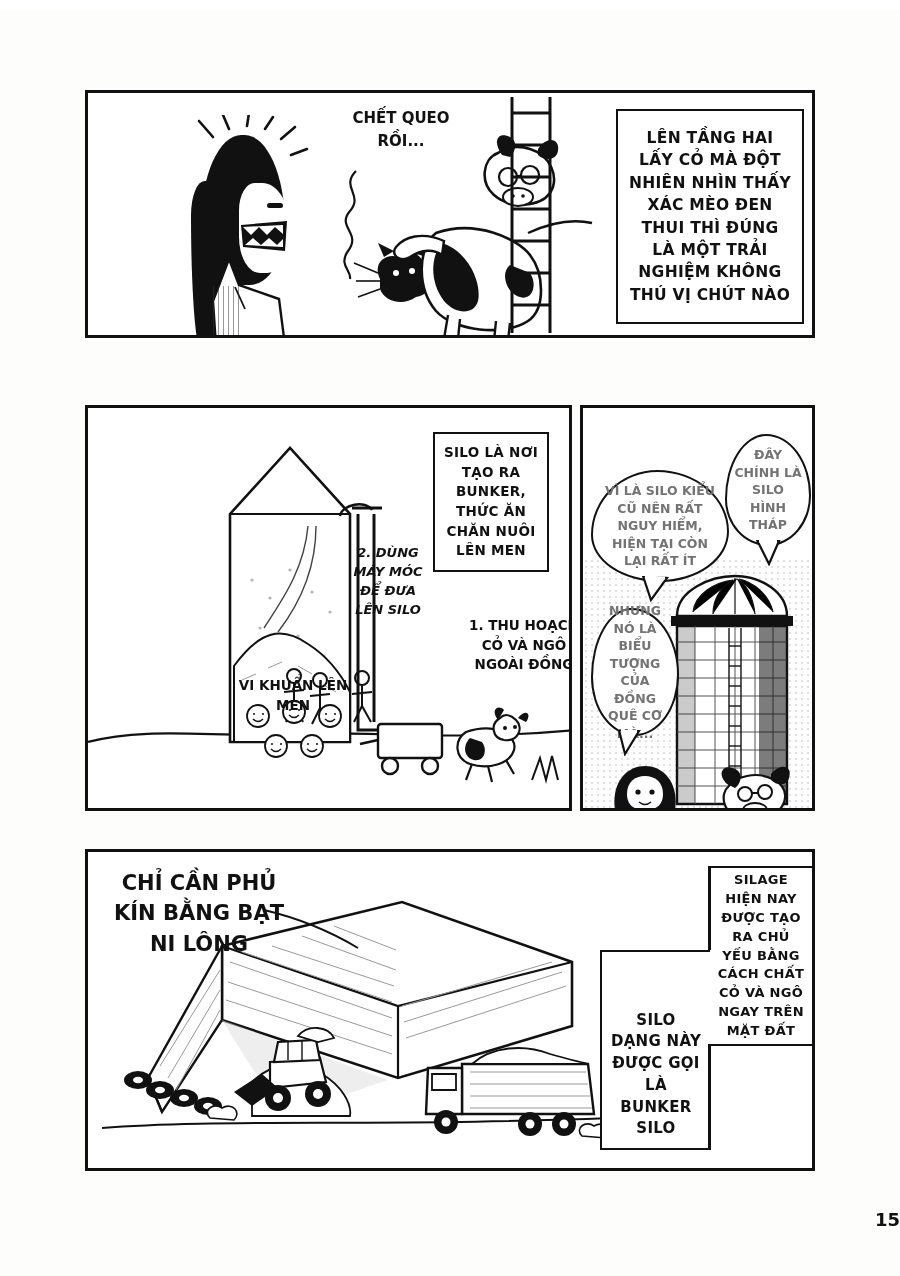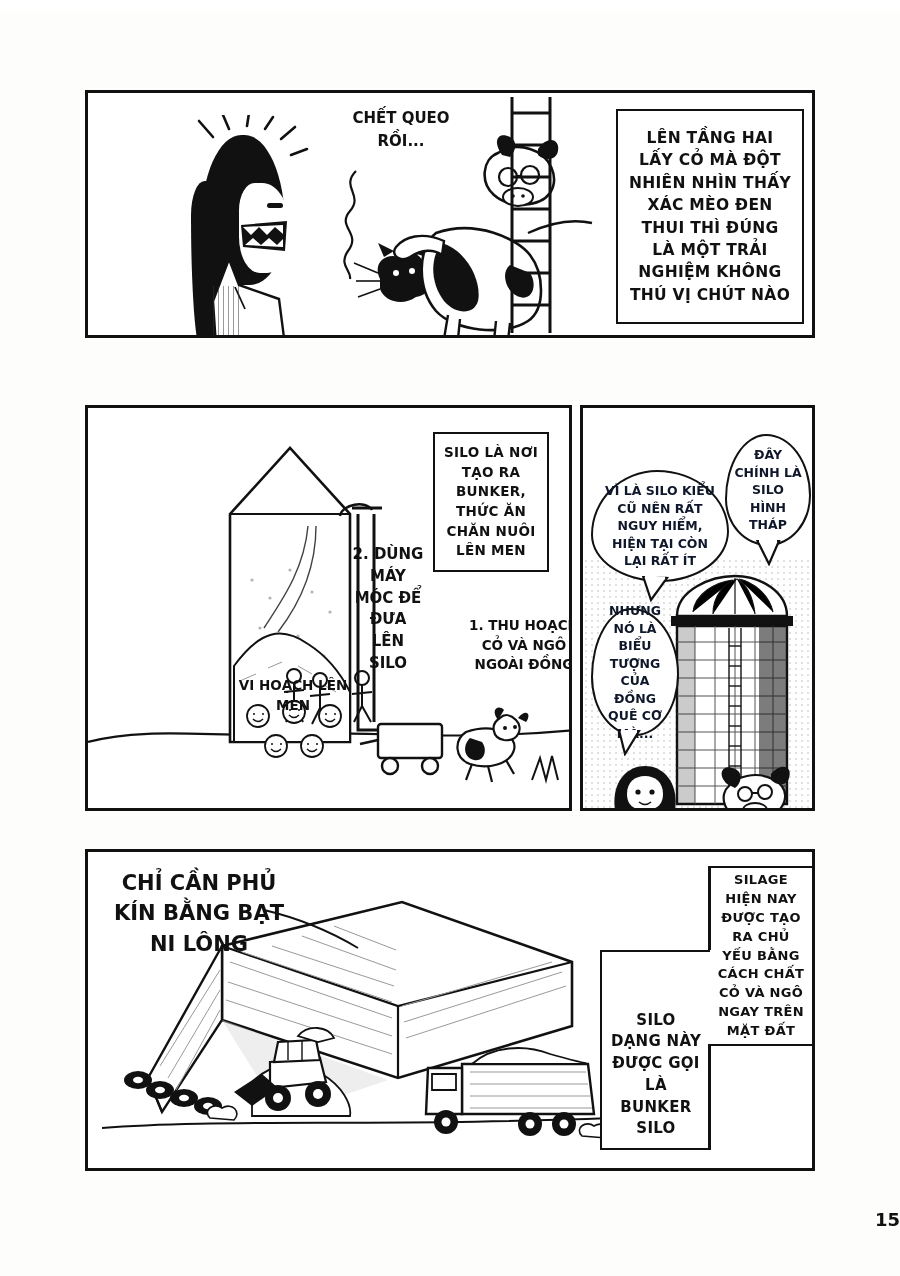--- a/index.html
+++ b/index.html
@@ -45,21 +45,21 @@
   }
   .bubble {
     position: absolute;
     background: #fff;
     border: 2.5px solid #111;
     border-radius: 48% 52% 50% 50% / 58% 55% 45% 42%;
     box-sizing: border-box;
     text-align: center;
     font-weight: 700;
     line-height: 1.4;
-    color: #0f172a;
+    color: #737373;
     display: flex;
     align-items: center;
     justify-content: center;
   }
   .freetext {
     position: absolute;
     font-weight: 700;
     color: #111;
     line-height: 1.45;
     text-align: center;
@@ -264,21 +264,21 @@
       </g>
       <g stroke="#111" stroke-width="1.4" fill="none">
         <path d="M17 16 l2 0 M26 16 l2 0 M17 21 q5 5 10 0"></path>
         <path d="M53 12 l2 0 M62 12 l2 0 M53 17 q5 5 10 0"></path>
         <path d="M89 16 l2 0 M98 16 l2 0 M89 21 q5 5 10 0"></path>
         <path d="M35 46 l2 0 M44 46 l2 0 M35 51 q5 5 10 0"></path>
         <path d="M71 46 l2 0 M80 46 l2 0 M71 51 q5 5 10 0"></path>
       </g>
     </svg>
 
-    <div class="freetext" style="left:150px; top:268px; width:110px; font-size:13.5px;">VI HOẠCH LÊN MEN</div>
+    <div class="freetext" style="left:150px; top:268px; width:110px; font-size:13.5px;">VI KHUẨN LÊN MEN</div>
 
     <svg width="130" height="330" style="position:absolute; left:244px; top:22px;">
       <path d="M26 84 L26 300 L92 300" stroke="#111" stroke-width="3" fill="none"></path>
       <path d="M42 84 L42 292" stroke="#111" stroke-width="3" fill="none"></path>
       <path d="M20 78 L50 78" stroke="#111" stroke-width="3"></path>
       <path d="M8 86 C10 74 34 70 40 80" stroke="#111" stroke-width="2.4" fill="none"></path>
     </svg>
 
     <svg width="110" height="70" style="position:absolute; left:266px; top:310px;">
       <rect x="24" y="6" width="64" height="34" rx="3" fill="#fff" stroke="#111" stroke-width="2.4"></rect>
@@ -302,21 +302,21 @@
       </g>
       <g stroke="#111" stroke-width="2" fill="none">
         <path d="M92 84 L100 62 L106 84 L112 60 L118 84"></path>
       </g>
     </svg>
 
     <div class="box" style="left:345px; top:24px; width:116px; height:140px; font-size:13.5px; padding:10px 8px; display:flex; align-items:center; justify-content:center;">SILO LÀ NƠI TẠO RA BUNKER, THỨC ĂN CHĂN NUÔI LÊN MEN</div>
 
     <div class="freetext" style="left:356px; top:208px; width:110px; font-size:13.5px;margin-left:25px;">1. THU HOẠCH CỎ VÀ NGÔ NGOÀI ĐỒNG</div>
 
-    <div class="freetext" style="left:264px; top:136px; width:72px; font-size:15px;">2. DÙNG MÁY MÓC ĐỂ ĐƯA LÊN SILO</div>
+    <div class="freetext" style="left:264px; top:136px; width:72px; font-size:13px;font-style:italic;">2. DÙNG MÁY MÓC ĐỂ ĐƯA LÊN SILO</div>
 
   </div>
 
   <div class="panel" style="left:580px; top:394px; width:235px; height:406px;">
 
     <div class="dots" style="left:0; top:150px; width:235px; height:256px; opacity:.18;"></div>
 
     <svg width="150" height="250" style="position:absolute; left:72px; top:160px;">
 
       <path d="M22 48 C22 22 56 8 80 8 C106 8 132 24 132 48 Z" fill="#fff" stroke="#111" stroke-width="2.4"></path>

